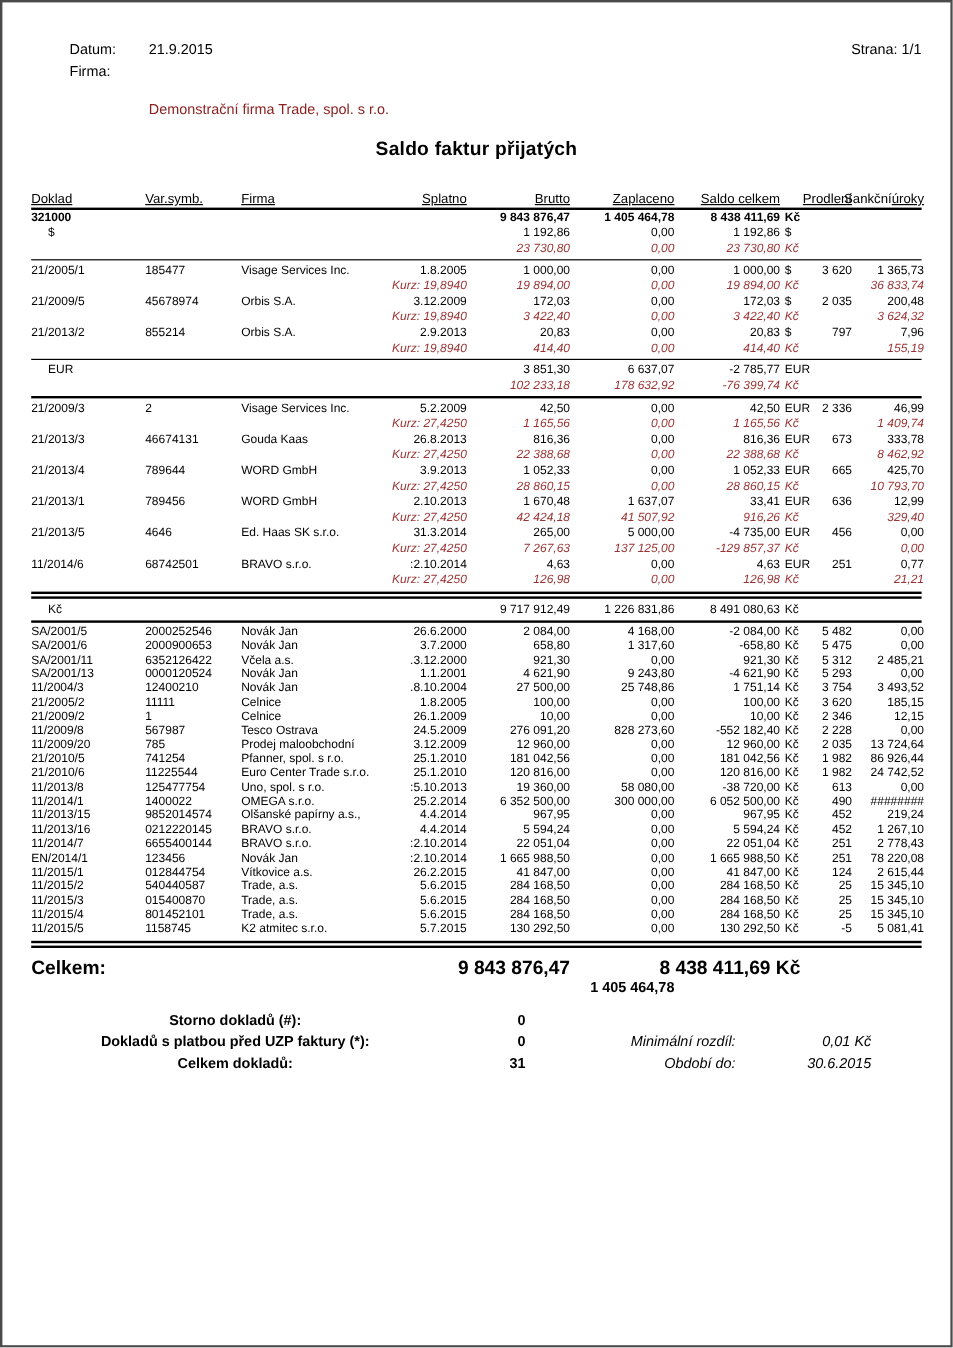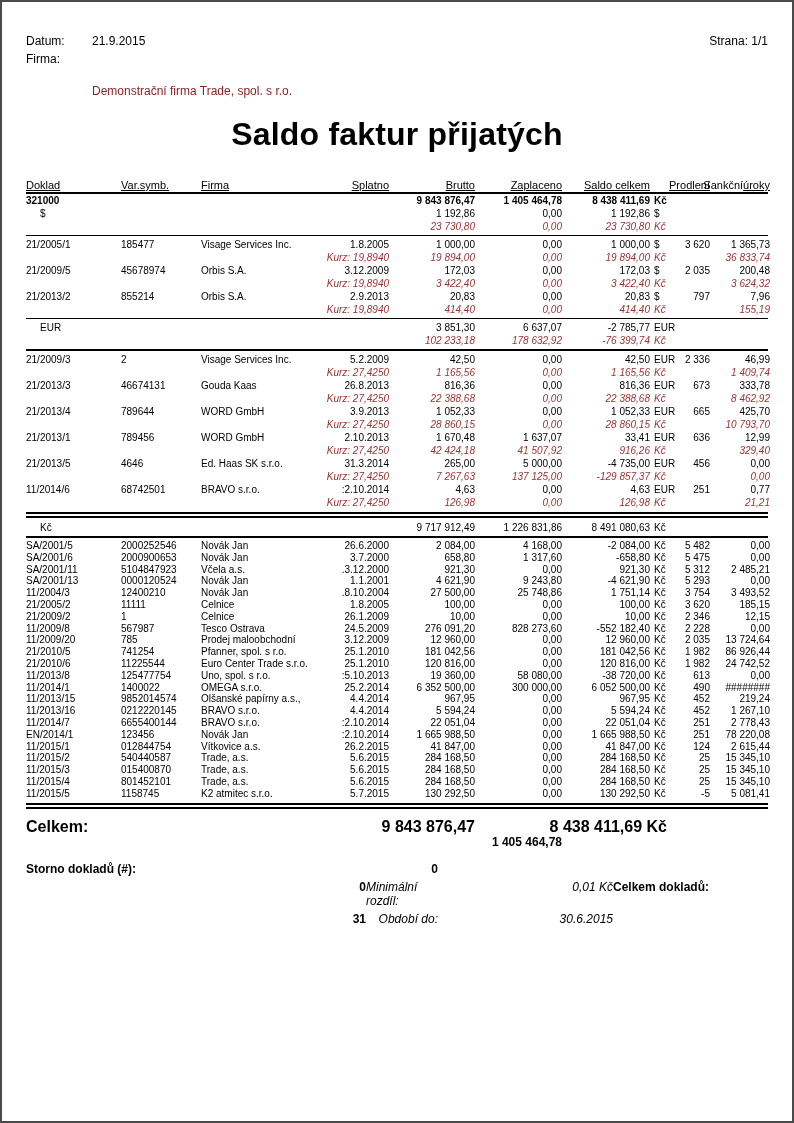--- a/index.html
+++ b/index.html
@@ -5,25 +5,25 @@
   html,body{margin:0;padding:0;background:#fff;}
   body{font-family:"Liberation Sans", sans-serif; color:#000;}
   .page{
     width:794px;height:1123px;box-sizing:border-box;
     border:2px solid #4a4a4a;background:#fff;position:relative;
     padding:30px 24px 0 24px; overflow:hidden;
   }
   
   .phead{font-size:12px;line-height:18px;}
   .phead-row{display:flex;}
-  .phead-label{width:66px;}
+  .phead-label{width:66px;margin-left:32px;}
   .phead-spacer{flex:1;}
   .firma-value{color:#8b2222;margin-top:32px;}
   .title{
-    text-align:center;font-size:32px;font-weight:bold;
+    text-align:center;font-size:16px;font-weight:bold;
     margin:16px 0 26px 0;letter-spacing:0.2px;
   }
   
   .tbl{font-size:10px;}
   .thead{
     display:grid;grid-template-columns:95px 80px 112px 76px 86px 87px 88px 60px 60px;
     font-size:11px; border-bottom:2px solid #000; padding-bottom:1px;
   }
   .th{display:flex;align-items:flex-end;white-space:nowrap;}
   .th span{text-decoration:underline;}
@@ -53,21 +53,21 @@
   }
   .totline2{
     display:grid;grid-template-columns:363px 86px 87px auto;
     font-size:12px;font-weight:bold;height:16px;align-items:center;
   }
   .rt{display:flex;justify-content:flex-end;white-space:nowrap;}
   .stats{
     display:grid;grid-template-columns:340px 72px 175px 113px;
     font-size:12px;margin-top:12px;row-gap:4px;
   }
-  .stats .lbl{font-weight:bold;}
+  .stats .lbl{font-weight:bold;text-align:center;}
   .stats .val{font-weight:bold;display:flex;justify-content:flex-end;}
   .stats .rlbl{font-style:italic;display:flex;justify-content:flex-end;}
   .stats .rval{font-style:italic;display:flex;justify-content:flex-end;}
 </style>
 </head>
 <body>
 
 <div class="page">
 
   <div class="phead">
@@ -429,21 +429,21 @@
           <div class="cell c-splatno">3.7.2000</div>
           <div class="cell c-brutto">658,80</div>
           <div class="cell c-zaplaceno">1 317,60</div>
           <div class="cell c-saldo">-658,80</div>
           <div class="cell c-mena">Kč</div>
           <div class="cell c-prodleni">5 475</div>
           <div class="cell c-uroky">0,00</div>
         </div>
         <div class="r d2">
           <div class="cell c-doklad">SA/2001/11</div>
-          <div class="cell c-varsymb">5104847923</div>
+          <div class="cell c-varsymb">6352126422</div>
           <div class="cell c-firma">Včela a.s.</div>
           <div class="cell c-splatno">.3.12.2000</div>
           <div class="cell c-brutto">921,30</div>
           <div class="cell c-zaplaceno">0,00</div>
           <div class="cell c-saldo">921,30</div>
           <div class="cell c-mena">Kč</div>
           <div class="cell c-prodleni">5 312</div>
           <div class="cell c-uroky">2 485,21</div>
         </div>
         <div class="r d2">
@@ -691,20 +691,21 @@
     <div class="rt">1 405 464,78</div>
     <div></div>
   </div>
 
   <div class="stats">
     <div class="lbl">Storno dokladů (#):</div>
     <div class="val">0</div>
     <div></div>
     <div></div>
 
+    <div class="lbl">Dokladů s platbou před UZP faktury (*):</div>
     <div class="val">0</div>
     <div class="rlbl">Minimální rozdíl:</div>
     <div class="rval">0,01 Kč</div>
 
     <div class="lbl">Celkem dokladů:</div>
     <div class="val">31</div>
     <div class="rlbl">Období do:</div>
     <div class="rval">30.6.2015</div>
   </div>
 

